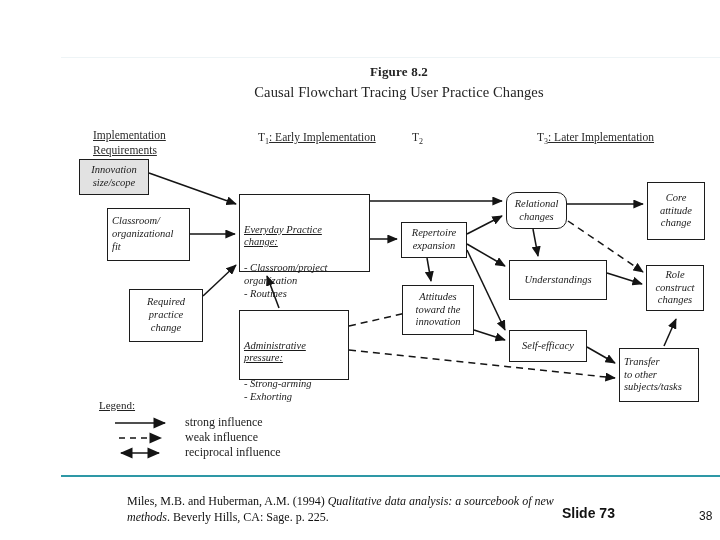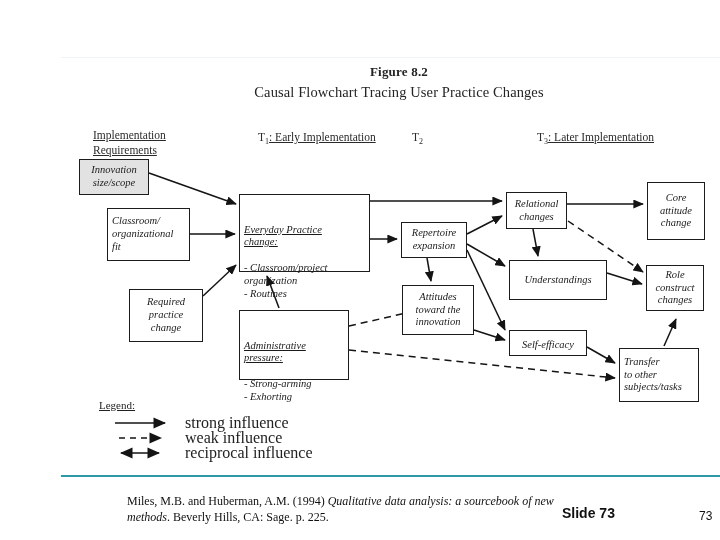--- a/index.html
+++ b/index.html
@@ -119,23 +119,23 @@
   .node-inner { width: 100%; font-style: italic; }
 
   
   #n-innovation     { left: 40px;  top: 101px; width: 70px;  height: 36px; }
   #n-classfit       { left: 68px;  top: 150px; width: 83px;  height: 53px; }
   #n-required       { left: 90px;  top: 231px; width: 74px;  height: 53px; }
   #n-everyday       { left: 200px; top: 136px; width: 131px; height: 78px; }
   #n-admin          { left: 200px; top: 252px; width: 110px; height: 70px; }
   #n-repertoire     { left: 362px; top: 164px; width: 66px;  height: 36px; }
   #n-attitudes      { left: 363px; top: 227px; width: 72px;  height: 50px; }
-  #n-relational     { left: 467px; top: 134px; width: 61px;  height: 37px; }
+  #n-relational     { left: 467px; top: 134px; width: 61px;  height: 37px; border-radius: 10px; }
   #n-understandings { left: 470px; top: 202px; width: 98px;  height: 40px; }
-  #n-selfefficacy   { left: 470px; top: 272px; width: 78px;  height: 26px; align-items: flex-end; }
+  #n-selfefficacy   { left: 470px; top: 272px; width: 78px;  height: 32px; }
   #n-coreattitude   { left: 608px; top: 124px; width: 58px;  height: 58px; }
   #n-roleconstruct  { left: 607px; top: 207px; width: 58px;  height: 46px; }
   #n-transfer       { left: 580px; top: 290px; width: 80px;  height: 54px; }
 
   
   #legend {
     position: absolute;
     left: 60px;
     top: 341px;
   }
@@ -153,21 +153,21 @@
     margin-left: 14px;
   }
   .legend-key {
     width: 62px;
     height: 14px;
     position: relative;
     flex: 0 0 62px;
   }
   .legend-label {
     font-family: "Liberation Serif", "DejaVu Serif", serif;
-    font-size: 16px;
+    font-size: 12px;
     color: #222;
     margin-left: 10px;
     white-space: nowrap;
   }
 
   
   .teal-rule {
     position: absolute;
     left: 22px;
     top: 475px;
@@ -413,15 +413,15 @@
 
   </div>
 
   <div class="teal-rule"></div>
 
   <div id="citation">
     <span>Miles, M.B. and Huberman, A.M. (1994) </span><span class="it">Qualitative data analysis: a sourcebook of new methods</span><span>. Beverly Hills, CA: Sage. p. 225.</span>
   </div>
 
   <div id="slide-label">Slide 73</div>
-  <div id="page-number">73</div>
+  <div id="page-number">38</div>
 
 </div>
 
 </body></html>

